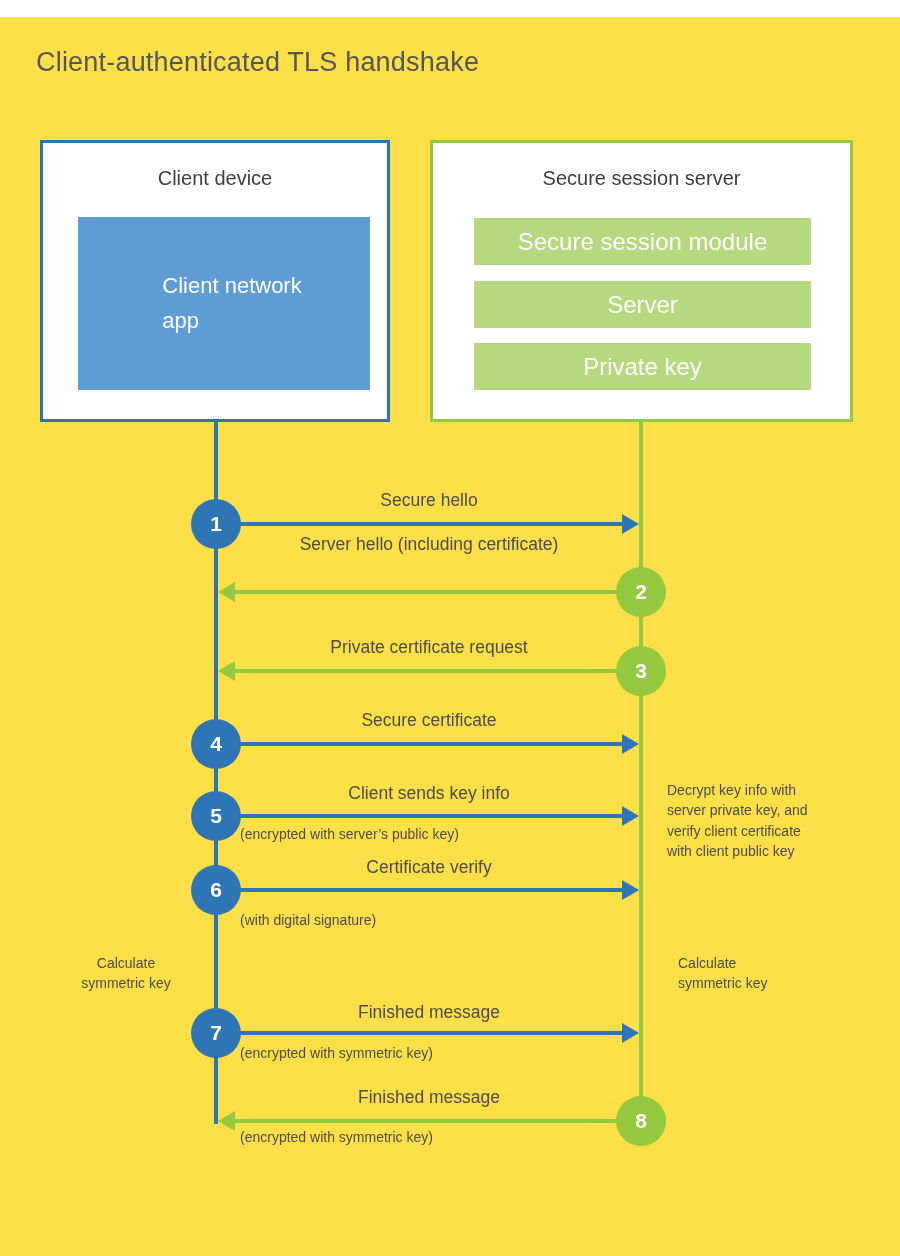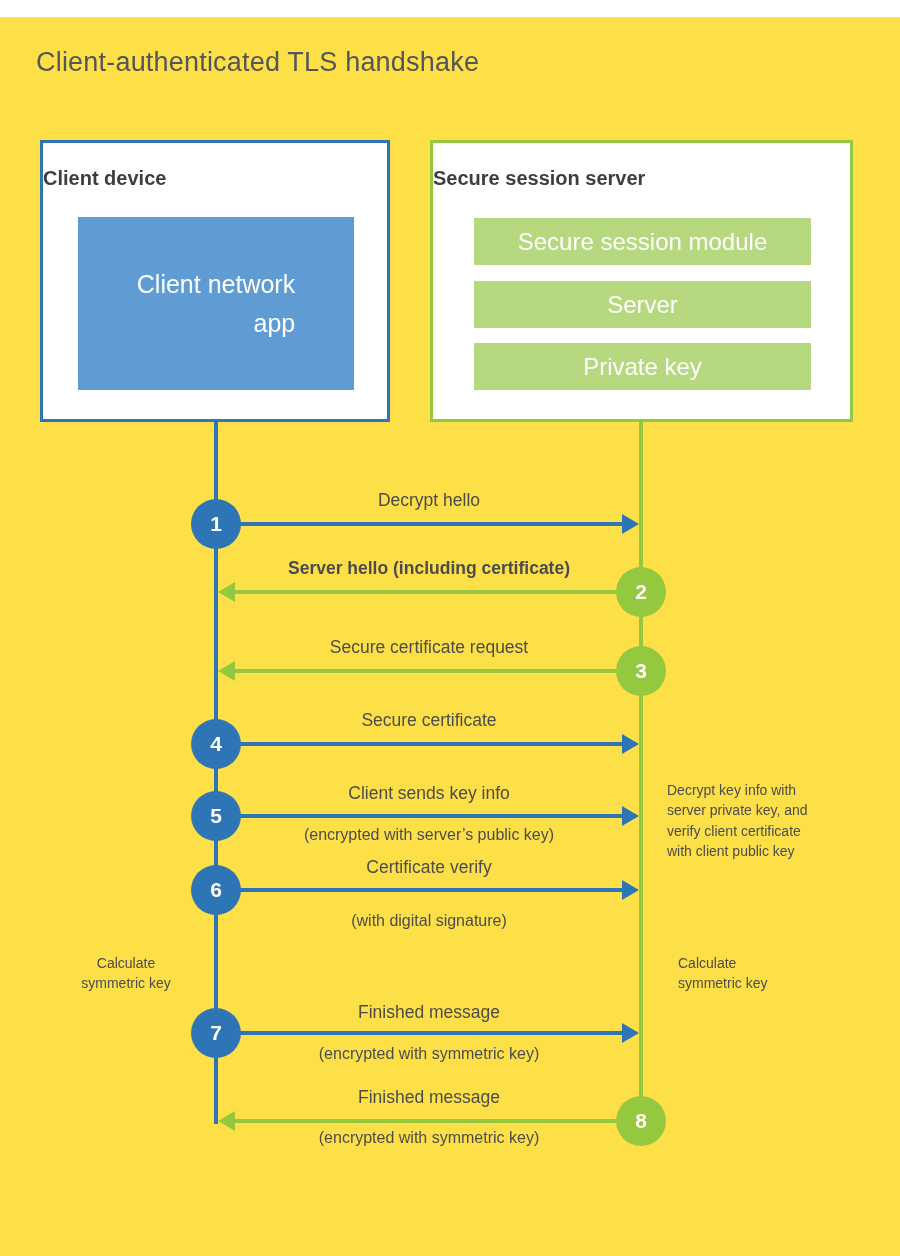--- a/index.html
+++ b/index.html
@@ -13,25 +13,25 @@
   }
   html,body{margin:0;padding:0;background:#fff;}
   body{font-family:"Liberation Sans","DejaVu Sans",sans-serif;color:var(--text);}
   .canvas{position:relative;width:900px;height:1256px;background:#fde047;overflow:hidden;margin-top:17px;}
 
   .page-title{position:absolute;left:36px;top:30px;font-size:27px;font-weight:300;color:var(--title);letter-spacing:.2px;}
 
   .actor-box{position:absolute;top:123px;height:282px;background:#fff;box-sizing:border-box;}
   .actor-box.client{left:40px;width:350px;border:3px solid var(--blue);}
   .actor-box.server{left:430px;width:423px;border:3px solid var(--green);}
-  .actor-title{margin-top:24px;text-align:left;font-size:20px;font-weight:700;color:var(--heading);}
+  .actor-title{margin-top:24px;text-align:center;font-size:20px;font-weight:400;color:var(--heading);}
 
   .app-box{position:absolute;left:78px;top:200px;width:276px;height:173px;background:var(--blue-light);
-           display:flex;align-items:center;justify-content:center;text-align:right;color:#fff;font-size:25px;
-           line-height:1.55;white-space:pre-line;}
+           display:flex;align-items:center;justify-content:center;text-align:left;color:#fff;font-size:22px;
+           line-height:1.55;white-space:pre-line;padding-left:16px;}
   .module-bar{position:absolute;left:474px;width:337px;height:47px;background:var(--green-light);
            display:flex;align-items:center;justify-content:center;color:#fff;font-size:24px;}
   .module-bar.m0{top:201px;}
   .module-bar.m1{top:264px;}
   .module-bar.m2{top:326px;}
 
   .lifeline{position:absolute;width:4px;}
   .lifeline.client{left:214px;top:404px;height:703px;background:var(--blue);}
   .lifeline.server{left:639px;top:404px;height:700px;background:var(--green);}
 
@@ -41,21 +41,21 @@
   .step-circle.green{background:var(--green);left:616px;}
 
   .h-line{position:absolute;height:4px;}
   .h-line.blue{background:var(--blue);}
   .h-line.green{background:var(--green);}
   .head{position:absolute;width:0;height:0;border-top:10px solid transparent;border-bottom:10px solid transparent;}
   .head.right-blue{border-left:17px solid var(--blue);}
   .head.left-green{border-right:17px solid var(--green);}
 
   .flow-label{position:absolute;left:240px;width:378px;text-align:center;font-size:17.5px;color:var(--text);}
-  .flow-sublabel{position:absolute;left:240px;width:378px;text-align:center;font-size:16px;color:var(--text);}
+  .flow-sublabel{position:absolute;left:240px;width:378px;text-align:left;font-size:14px;color:var(--text);}
 
   .side-note{position:absolute;font-size:14px;line-height:1.45;color:var(--text);white-space:pre-line;}
   .side-note.decrypt{left:667px;top:763px;text-align:left;}
   .side-note.calc-left{left:66px;top:936px;width:120px;text-align:center;}
   .side-note.calc-right{left:678px;top:936px;text-align:left;}
 </style>
 </head>
 <body>
 
 <div class="canvas">
@@ -71,31 +71,31 @@
   <div class="actor-box server">
     <div class="actor-title">Secure session server</div>
   </div>
   <div class="module-bar m0">Secure session module</div>
   <div class="module-bar m1">Server</div>
   <div class="module-bar m2">Private key</div>
 
   <div class="lifeline client"></div>
   <div class="lifeline server"></div>
 
-  <div class="flow-label" style="top:473px;">Decrypt hello</div>
+  <div class="flow-label" style="top:473px;">Secure hello</div>
   <div class="h-line blue" style="left:240px;top:505px;width:382px;"></div>
   <div class="head right-blue" style="left:622px;top:497px;"></div>
   <div class="step-circle blue" style="top:482px;">1</div>
 
-  <div class="flow-label" style="top:541px;font-weight:bold;">Server hello (including certificate)</div>
+  <div class="flow-label" style="top:517px;">Server hello (including certificate)</div>
   <div class="h-line green" style="left:235px;top:573px;width:381px;"></div>
   <div class="head left-green" style="left:218px;top:565px;"></div>
   <div class="step-circle green" style="top:550px;">2</div>
 
-  <div class="flow-label" style="top:620px;">Secure certificate request</div>
+  <div class="flow-label" style="top:620px;">Private certificate request</div>
   <div class="h-line green" style="left:235px;top:652px;width:381px;"></div>
   <div class="head left-green" style="left:218px;top:644px;"></div>
   <div class="step-circle green" style="top:629px;">3</div>
 
   <div class="flow-label" style="top:693px;">Secure certificate</div>
   <div class="h-line blue" style="left:240px;top:725px;width:382px;"></div>
   <div class="head right-blue" style="left:622px;top:717px;"></div>
   <div class="step-circle blue" style="top:702px;">4</div>
 
   <div class="flow-label" style="top:766px;">Client sends key info</div>

